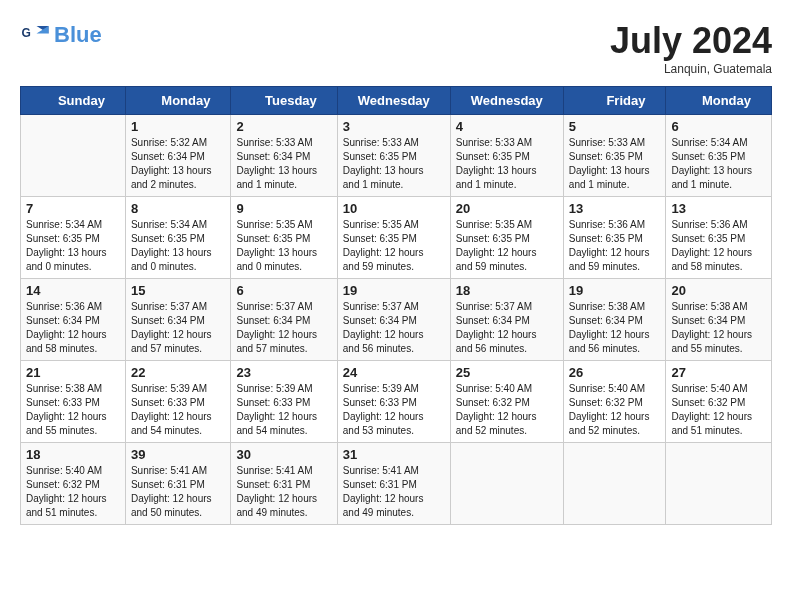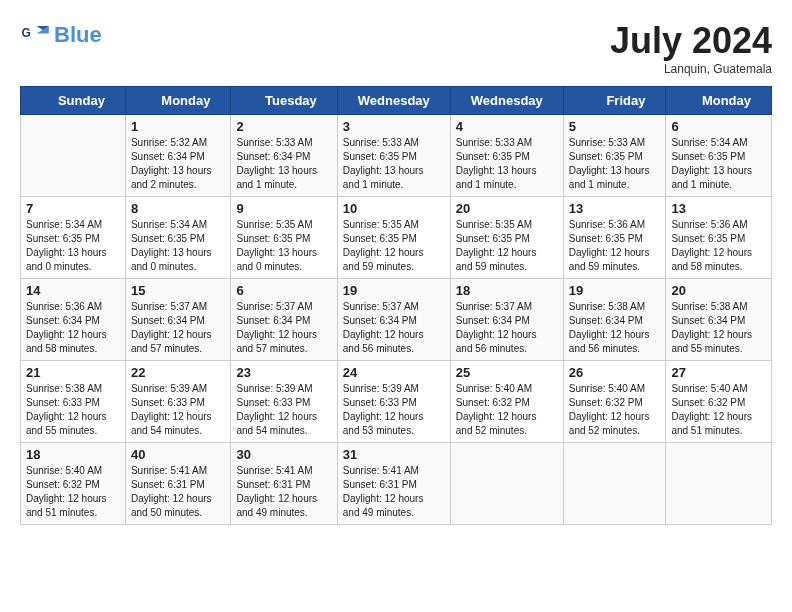--- a/index.html
+++ b/index.html
@@ -318,21 +318,21 @@
       </tr>
       <tr>
         <td>
           <div class="day-number">18</div>
           <div class="day-info" style="white-space: pre-line;">Sunrise: 5:40 AM
 Sunset: 6:32 PM
 Daylight: 12 hours
 and 51 minutes.</div>
         </td>
         <td>
-          <div class="day-number">40</div>
+          <div class="day-number">39</div>
           <div class="day-info" style="white-space: pre-line;">Sunrise: 5:41 AM
 Sunset: 6:31 PM
 Daylight: 12 hours
 and 50 minutes.</div>
         </td>
         <td>
           <div class="day-number">30</div>
           <div class="day-info" style="white-space: pre-line;">Sunrise: 5:41 AM
 Sunset: 6:31 PM
 Daylight: 12 hours

